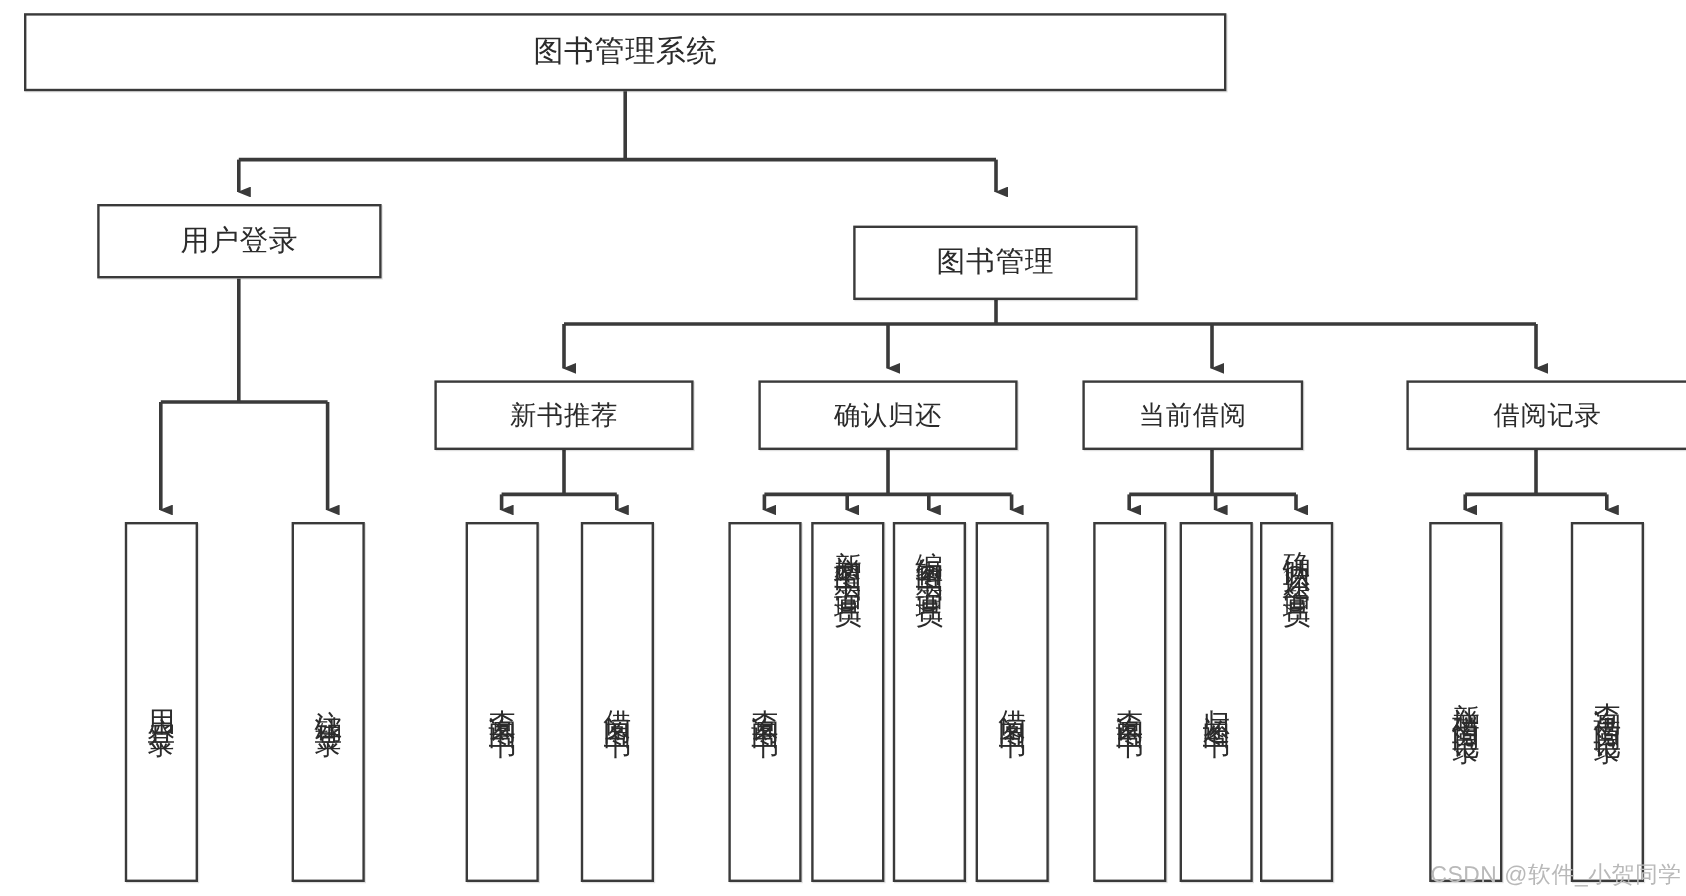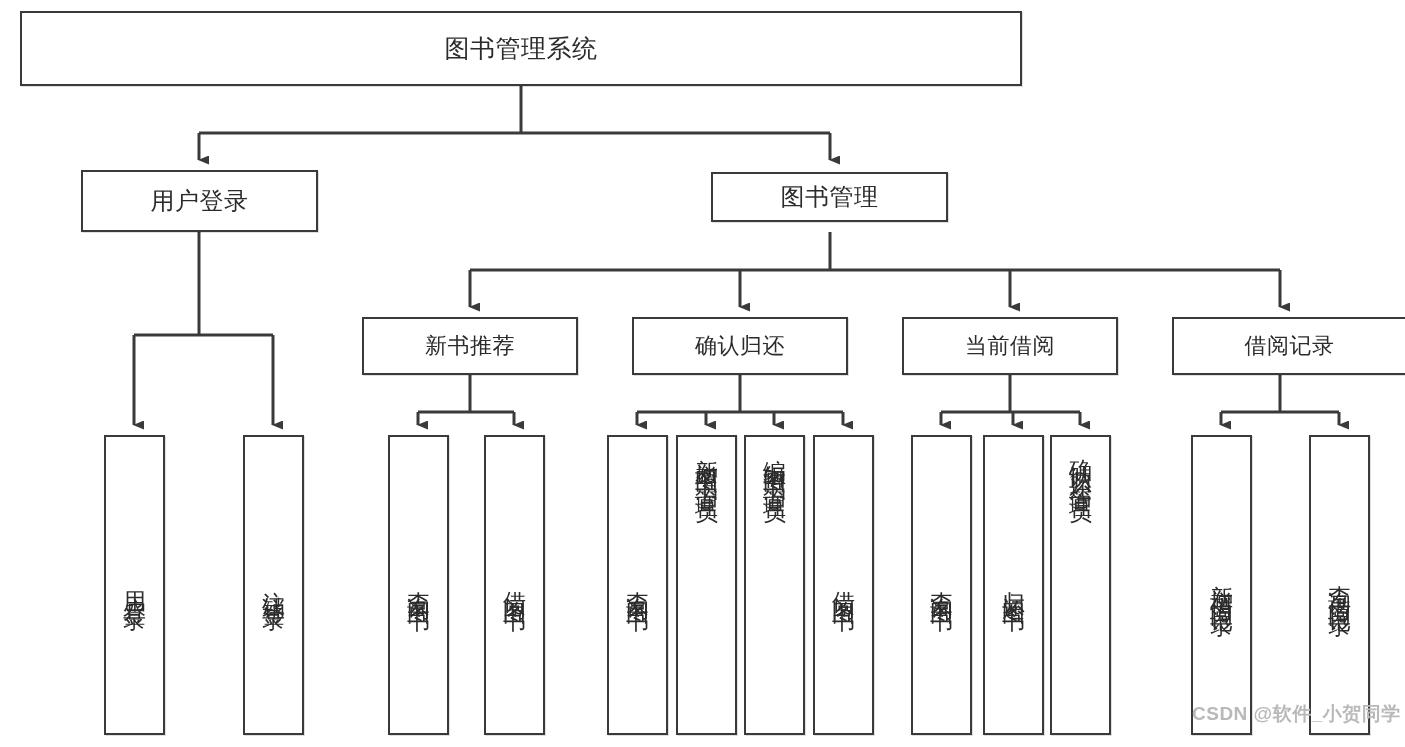--- a/index.html
+++ b/index.html
@@ -121,38 +121,38 @@
       <path d="M1013,412 L1013,425" marker-end="url(#arrow)"></path>
       <path d="M1080,412 L1080,425" marker-end="url(#arrow)"></path>
 
       <path d="M1280,375 L1280,412"></path>
       <path d="M1221,412 L1339,412"></path>
       <path d="M1221,412 L1221,425" marker-end="url(#arrow)"></path>
       <path d="M1339,412 L1339,425" marker-end="url(#arrow)"></path>
     </g>
   </svg>
 
-  <div class="node lvl1" id="root-node" style="left: 20px; top: 11px; width: 1002px; height: 75px;">
+  <div class="node lvl1" id="root-node" style="left: 20px; top: 11px; width: 1002px; height: 65px;">
     <span class="node-label">图书管理系统</span>
   </div>
 
   <div class="node lvl2" id="l2-0" style="left: 81px; top: 170px; width: 237px; height: 62px;">
     <span class="node-label">用户登录</span>
   </div>
-  <div class="node lvl2" id="l2-1" style="left: 711px; top: 172px; width: 237px; height: 50px;">
+  <div class="node lvl2" id="l2-1" style="left: 711px; top: 188px; width: 237px; height: 62px;">
     <span class="node-label">图书管理</span>
   </div>
 
   <div class="node lvl3" id="l3-0" style="left: 362px; top: 317px; width: 216px; height: 58px;">
     <span class="node-label">新书推荐</span>
   </div>
   <div class="node lvl3" id="l3-1" style="left: 632px; top: 317px; width: 216px; height: 58px;">
     <span class="node-label">确认归还</span>
   </div>
-  <div class="node lvl3" id="l3-2" style="left: 902px; top: 317px; width: 216px; height: 58px; text-align: right;">
+  <div class="node lvl3" id="l3-2" style="left: 902px; top: 317px; width: 184px; height: 58px; text-align: right;">
     <span class="node-label">当前借阅</span>
   </div>
   <div class="node lvl3" id="l3-3" style="left: 1172px; top: 317px; width: 235px; height: 58px;">
     <span class="node-label">借阅记录</span>
   </div>
 
   <div class="node leaf center-text" id="lf-0" style="left: 104px; top: 435px; width: 61px; height: 300px;">
     <span class="node-label">用户登录</span>
   </div>
   <div class="node leaf center-text" id="lf-1" style="left: 243px; top: 435px; width: 61px; height: 300px;">
@@ -185,15 +185,15 @@
   <div class="node leaf top-text" id="lf-10" style="left: 1050px; top: 435px; width: 61px; height: 300px;">
     <span class="node-label">确认归还（管理员）</span>
   </div>
   <div class="node leaf center-text" id="lf-11" style="left: 1191px; top: 435px; width: 61px; height: 300px;">
     <span class="node-label">新增借阅记录</span>
   </div>
   <div class="node leaf center-text" id="lf-12" style="left: 1309px; top: 435px; width: 61px; height: 300px;">
     <span class="node-label">查询借阅记录</span>
   </div>
 
-  <div class="watermark" id="watermark" style="left: 1192px; top: 701px; font-weight: bold;">CSDN @软件_小贺同学</div>
+  <div class="watermark" id="watermark" style="left: 1192px; top: 716px;">CSDN @软件_小贺同学</div>
 
 </div>
 
 </body></html>

